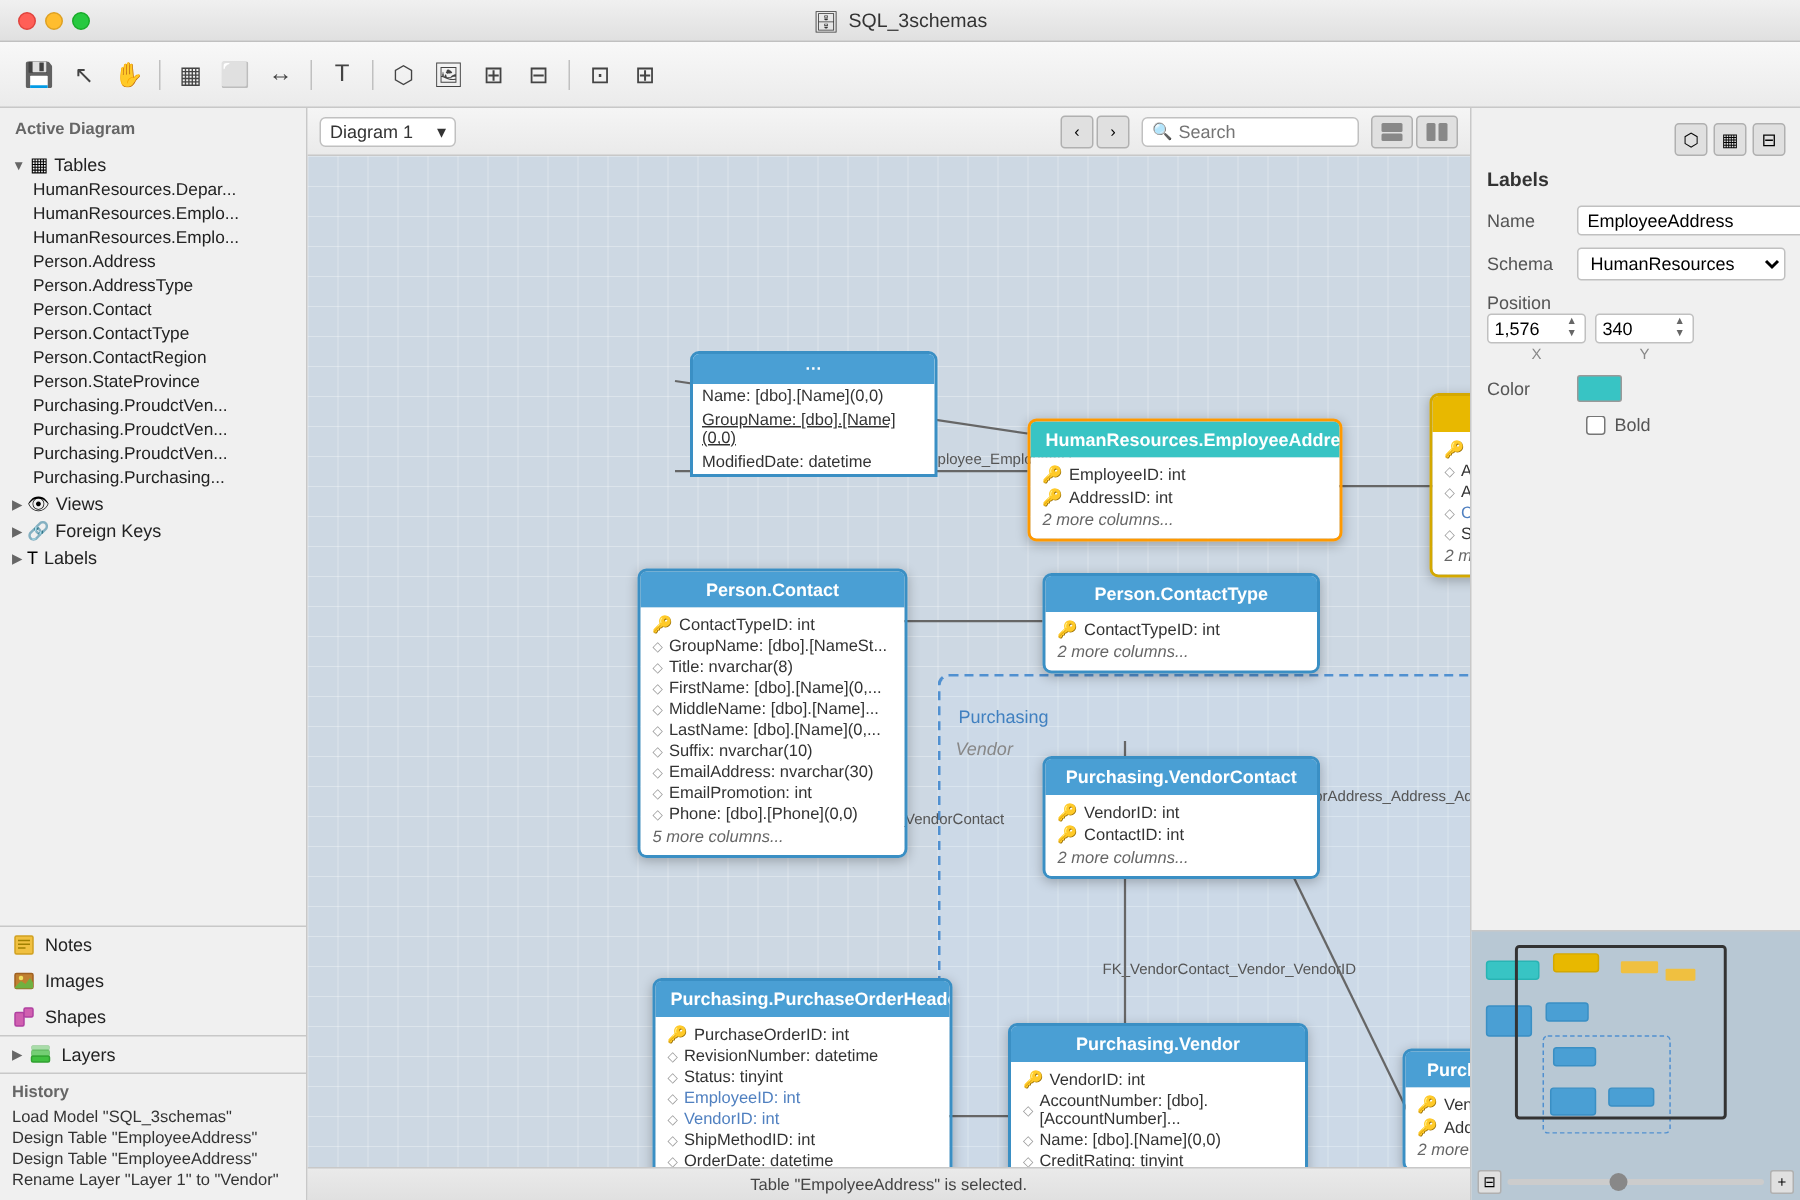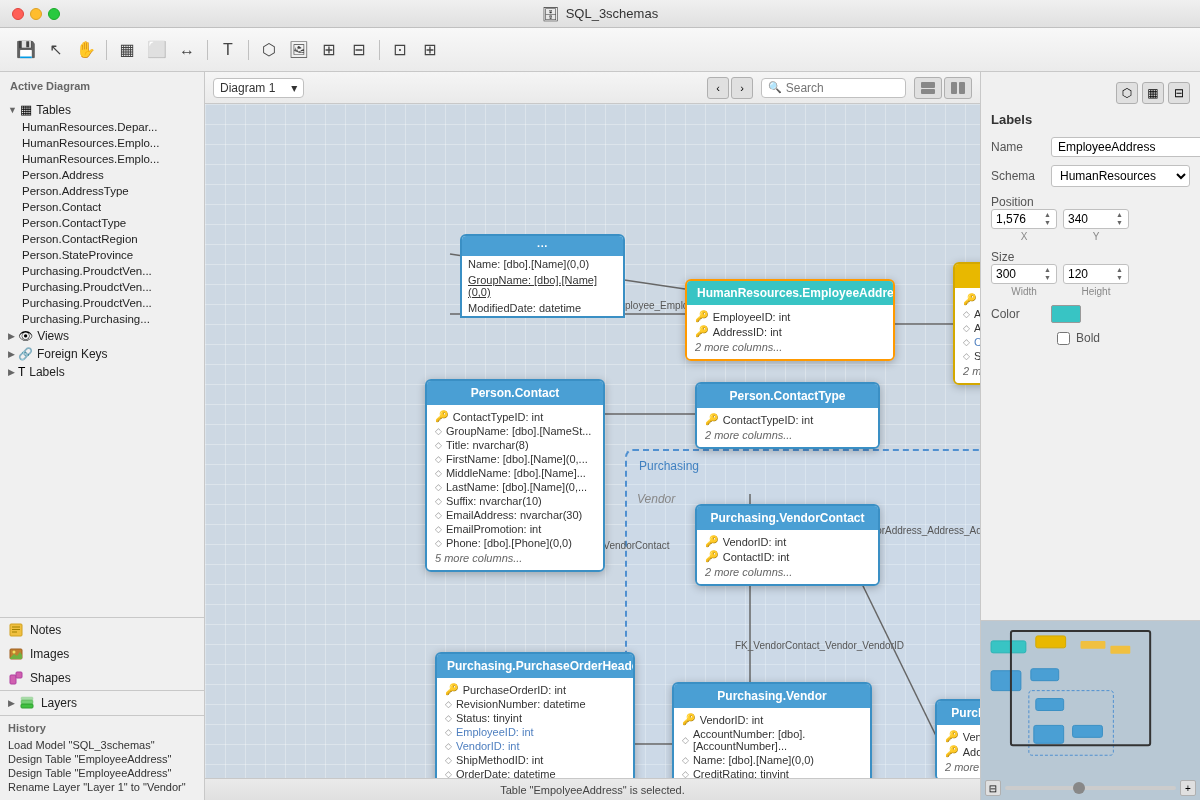--- a/index.html
+++ b/index.html
@@ -77,21 +77,21 @@
     .tbl-yellow .er-table-header { background: #e8b800; }
     .tbl-yellow { border: 2px solid #d4a800; }
     .tbl-cyan .er-table-header { background: #38c4c4; }
     .tbl-cyan { border: 2px solid #28b4b4; }
 
     
     .tbl-selected { border: 2px solid #f90 !important; }
 
     
     .purchasing-group { position: absolute; border: 2px dashed #5090d0; border-radius: 8px; background: rgba(200,225,255,0.15); }
-    .purchasing-label { position: absolute; top: 8px; left: 12px; font-size: 12px; color: #4080c0; font-weight: 500; }
+    .purchasing-label { position: absolute; top: 20px; left: 12px; font-size: 12px; color: #4080c0; font-weight: 500; }
 
     
     .right-panel { width: 220px; background: #f0f0f0; border-left: 1px solid #c8c8c8; display: flex; flex-direction: column; }
     .right-panel-top { flex: 1; padding: 10px; overflow-y: auto; }
     .right-panel-title { font-size: 13px; font-weight: 600; color: #333; margin-bottom: 10px; }
     .prop-row { display: flex; align-items: center; margin-bottom: 8px; }
     .prop-label { width: 60px; font-size: 12px; color: #555; flex-shrink: 0; }
     .prop-input { flex: 1; background: white; border: 1px solid #c0c0c0; border-radius: 3px; padding: 2px 6px; font-size: 12px; }
     .prop-dropdown { display: flex; align-items: center; }
     .prop-dropdown select { background: white; border: 1px solid #c0c0c0; border-radius: 3px; padding: 2px 4px; font-size: 12px; flex: 1; }
@@ -589,45 +589,20 @@
               <div class="pos-stepper">
                 <span class="pos-up">▲</span>
                 <span class="pos-down">▼</span>
               </div>
             </div>
             <div class="pos-label">Y</div>
           </div>
         </div>
       </div>
 
-      <div style="margin-bottom:6px;">
-        <span class="prop-label">Size</span>
-        <div class="pos-row">
-          <div>
-            <div class="pos-input-group">
-              <input class="pos-input" type="text" value="300" style="">
-              <div class="pos-stepper">
-                <span class="pos-up">▲</span>
-                <span class="pos-down">▼</span>
-              </div>
-            </div>
-            <div class="pos-label">Width</div>
-          </div>
-          <div>
-            <div class="pos-input-group">
-              <input class="pos-input" type="text" value="120" style="">
-              <div class="pos-stepper">
-                <span class="pos-up">▲</span>
-                <span class="pos-down">▼</span>
-              </div>
-            </div>
-            <div class="pos-label">Height</div>
-          </div>
-        </div>
-      </div>
 
       <div class="prop-row">
         <span class="prop-label">Color</span>
         <div class="color-swatch" style="background: #38c4c4;"></div>
       </div>
 
       <div class="bold-row">
         <span class="prop-label"></span>
         <input type="checkbox" style="">
         <span class="checkbox-label">Bold</span>

